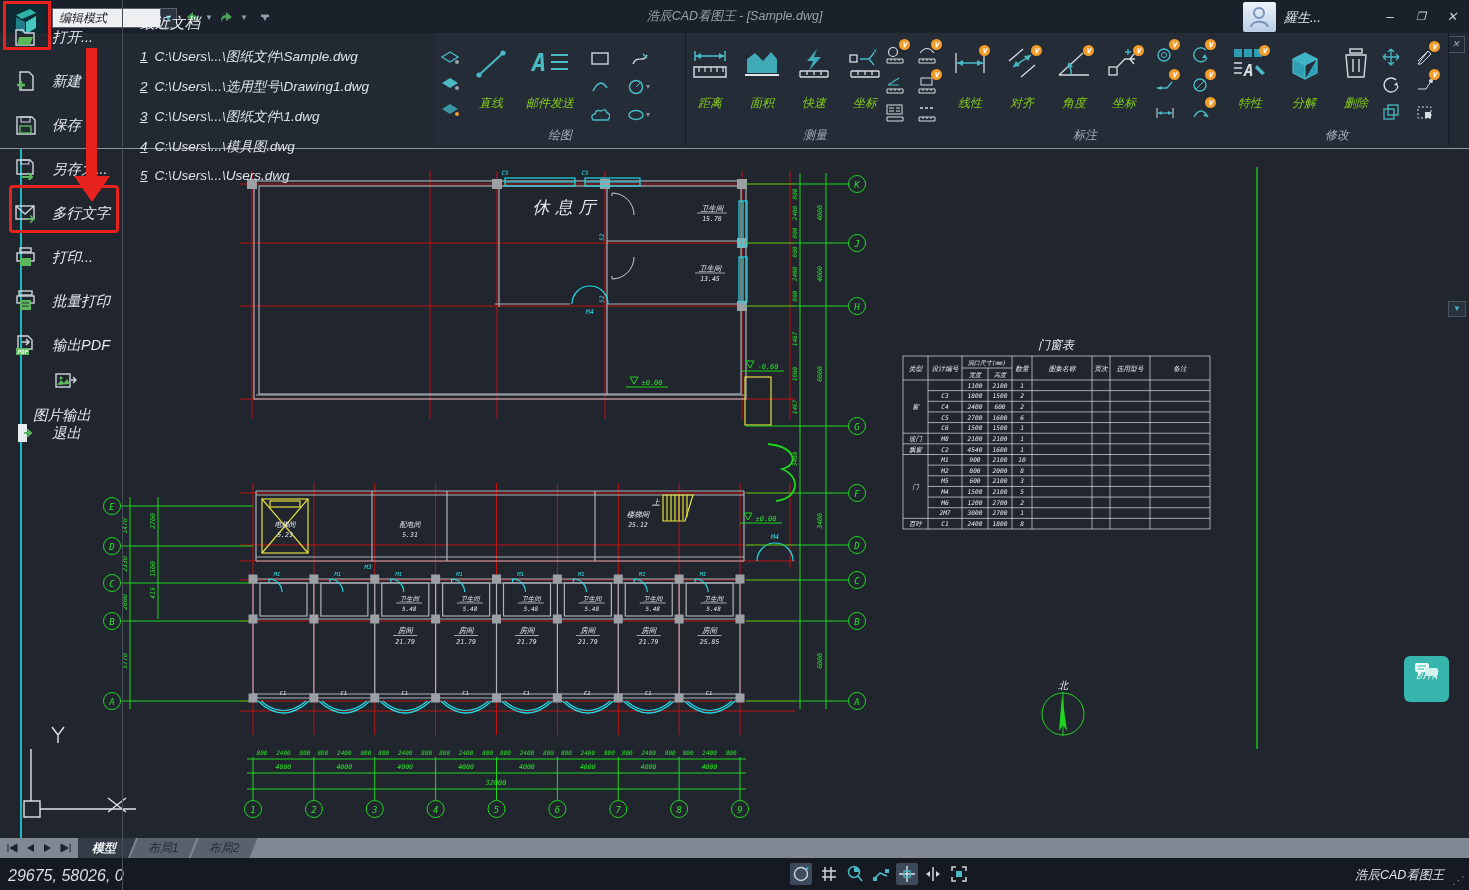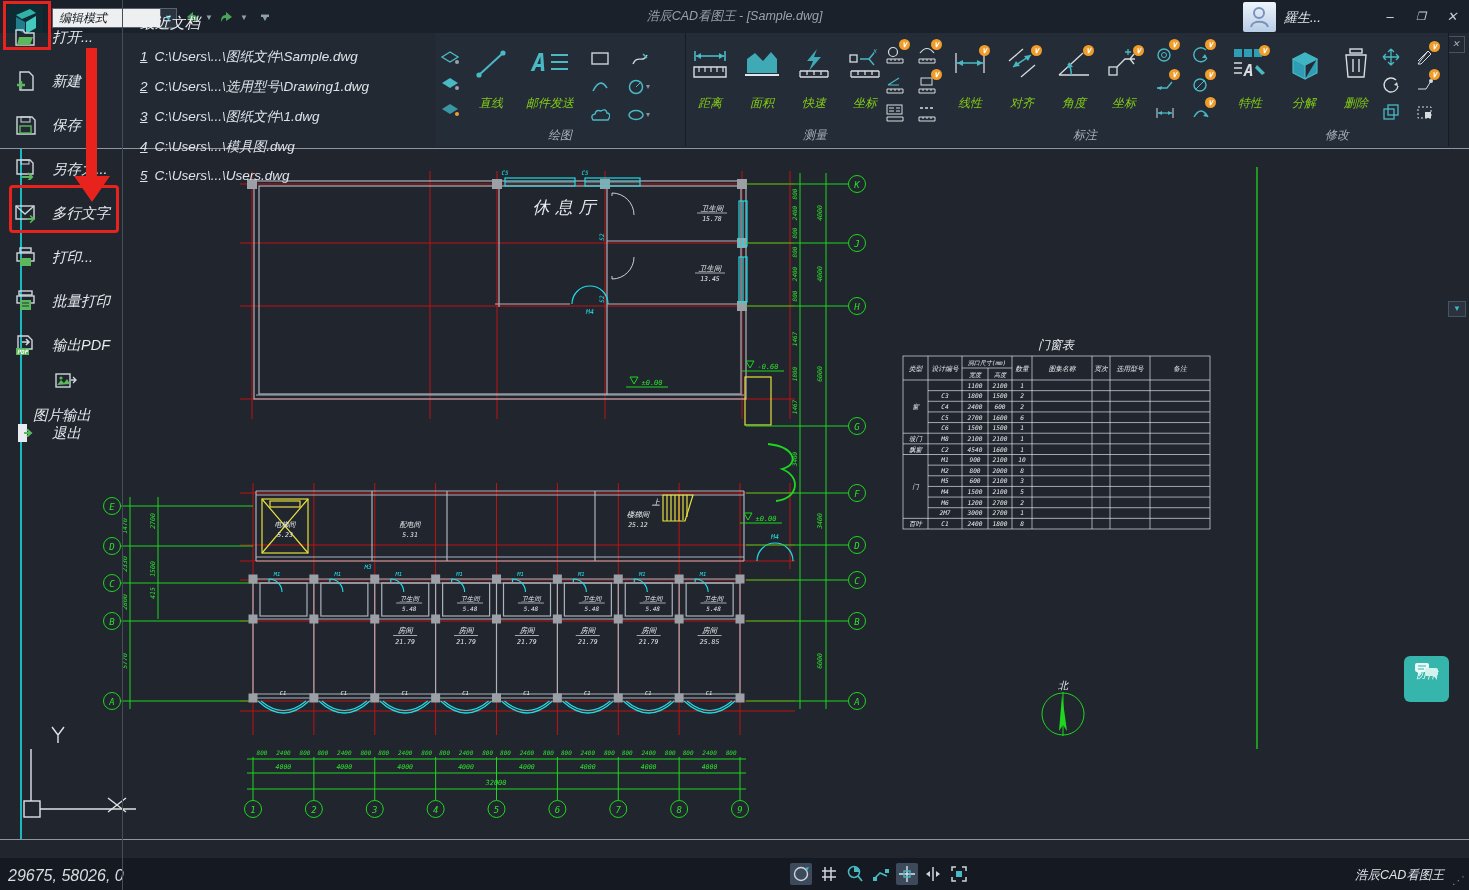--- a/index.html
+++ b/index.html
@@ -901,20 +901,39 @@
           <path d="M4,10 l0,4 4,-4" fill="#eafaf8"></path>
         <rect x="11" y="6" width="13" height="8" rx="2" fill="#d2f2ee"></rect>
           <path d="M20,14 l3,4 0,-4" fill="#d2f2ee"></path>
         <path d="M4,4 h8 M4,7 h6" stroke="#35b5ac"></path>
         </svg>
       <span class="lbl">协作</span>
     </div>
 
   </div>
 
+  <div id="tabsbar" class="abs">
+    <div id="tabnav">
+      <svg width="12" height="10">
+          <path d="M2,1 v8 M11,1 L4,5 L11,9 Z" fill="#1d232c" stroke="#1d232c"></path>
+        </svg>
+      <svg width="9" height="10">
+          <path d="M8,1 L1,5 L8,9 Z" fill="#1d232c"></path>
+        </svg>
+      <svg width="9" height="10">
+          <path d="M1,1 L8,5 L1,9 Z" fill="#1d232c"></path>
+        </svg>
+      <svg width="12" height="10">
+          <path d="M10,1 v8 M1,1 L8,5 L1,9 Z" fill="#1d232c" stroke="#1d232c"></path>
+        </svg>
+    </div>
+    <div class="tab active">模型</div>
+    <div class="tab idle">布局1</div>
+    <div class="tab idle">布局2</div>
+  </div>
 
   <div id="statusbar" class="abs">
     <div id="coords" class="abs">29675, 58026, 0</div>
     <div class="abs sico on" style="left:790px;">
       <svg width="18" height="18">
           <circle cx="9" cy="9" r="6.5" fill="none" stroke="#cfd5db" stroke-width="1.4"></circle>
           <path d="M13,3 l4,-1 -2,4 Z" fill="#49b9c4"></path>
         </svg>
       </div>
     <div class="abs sico" style="left:818px;">

